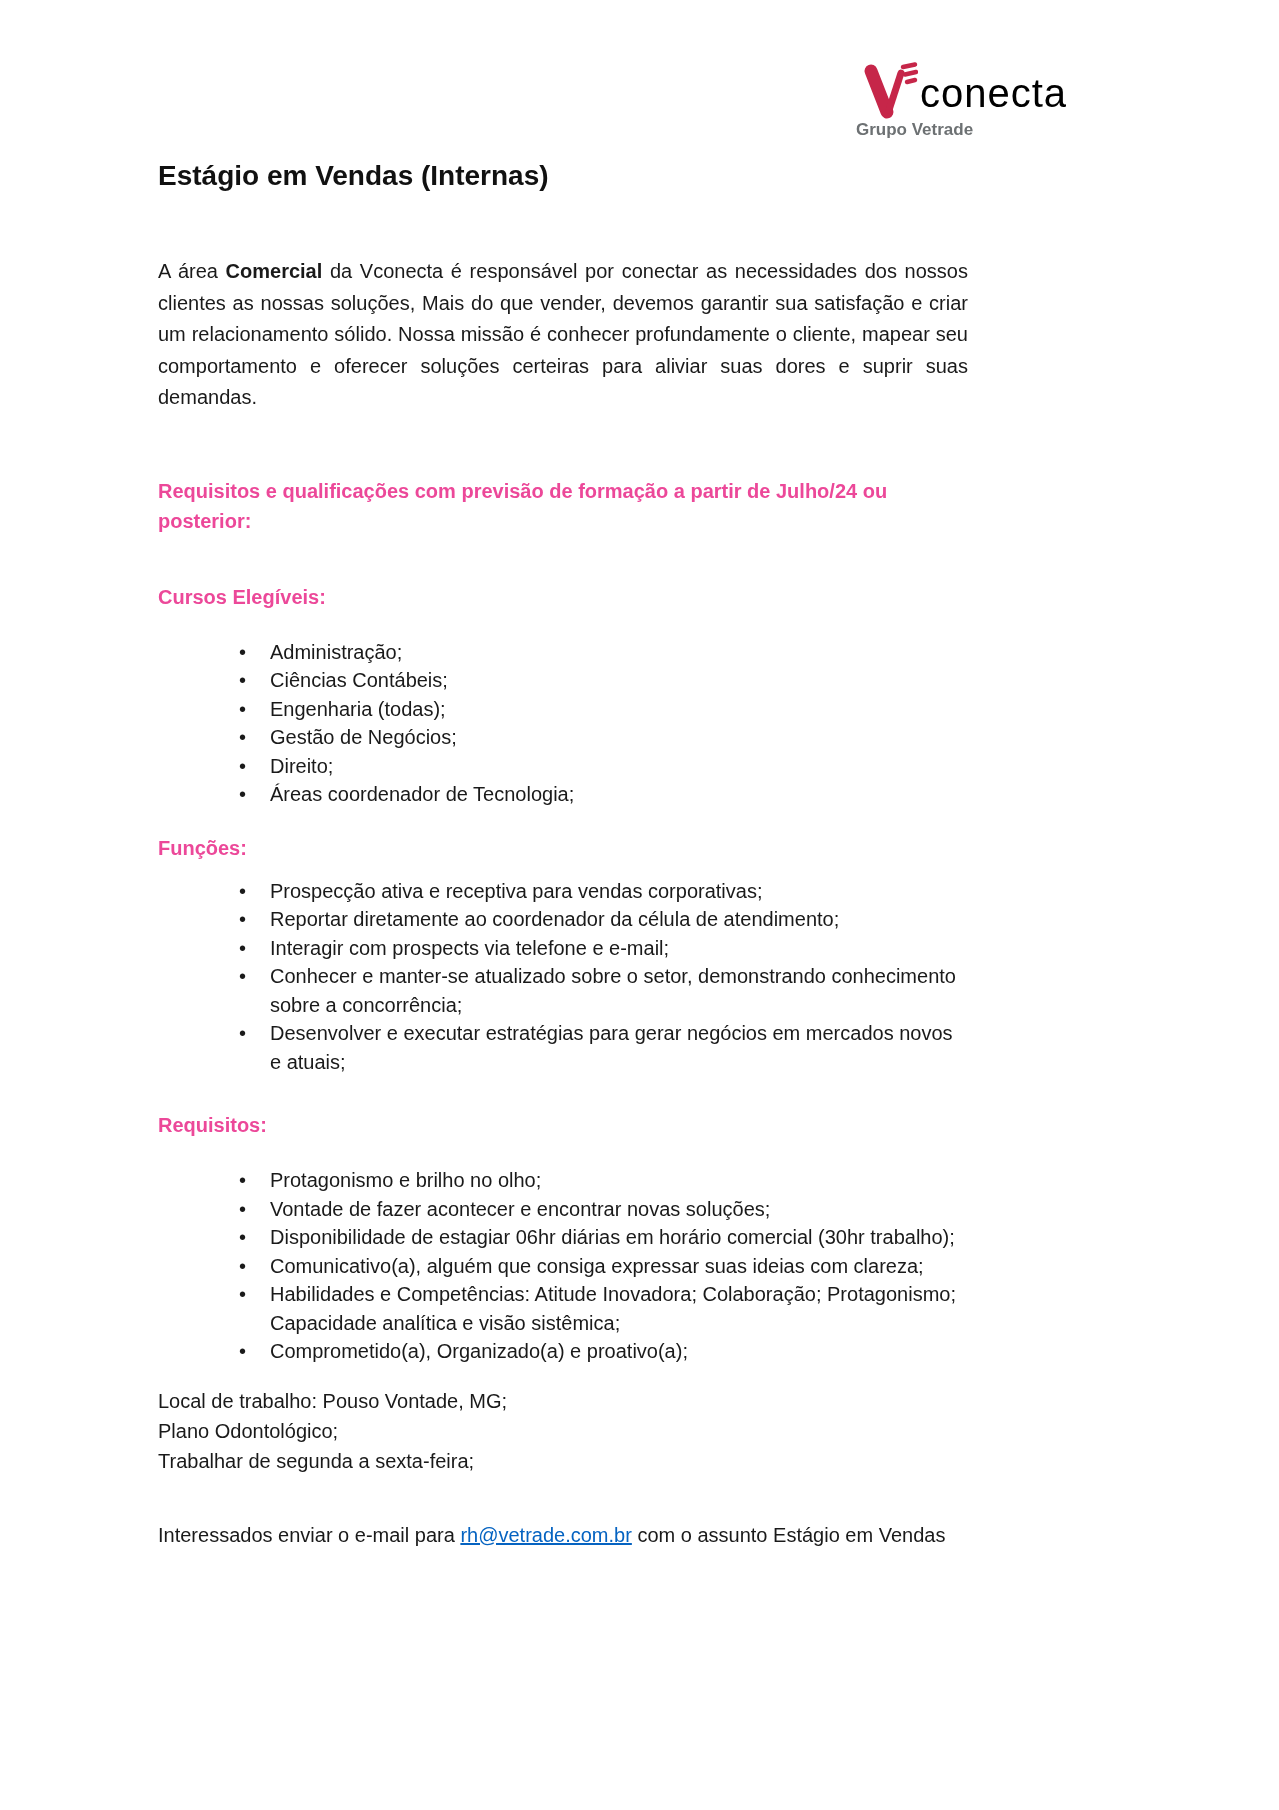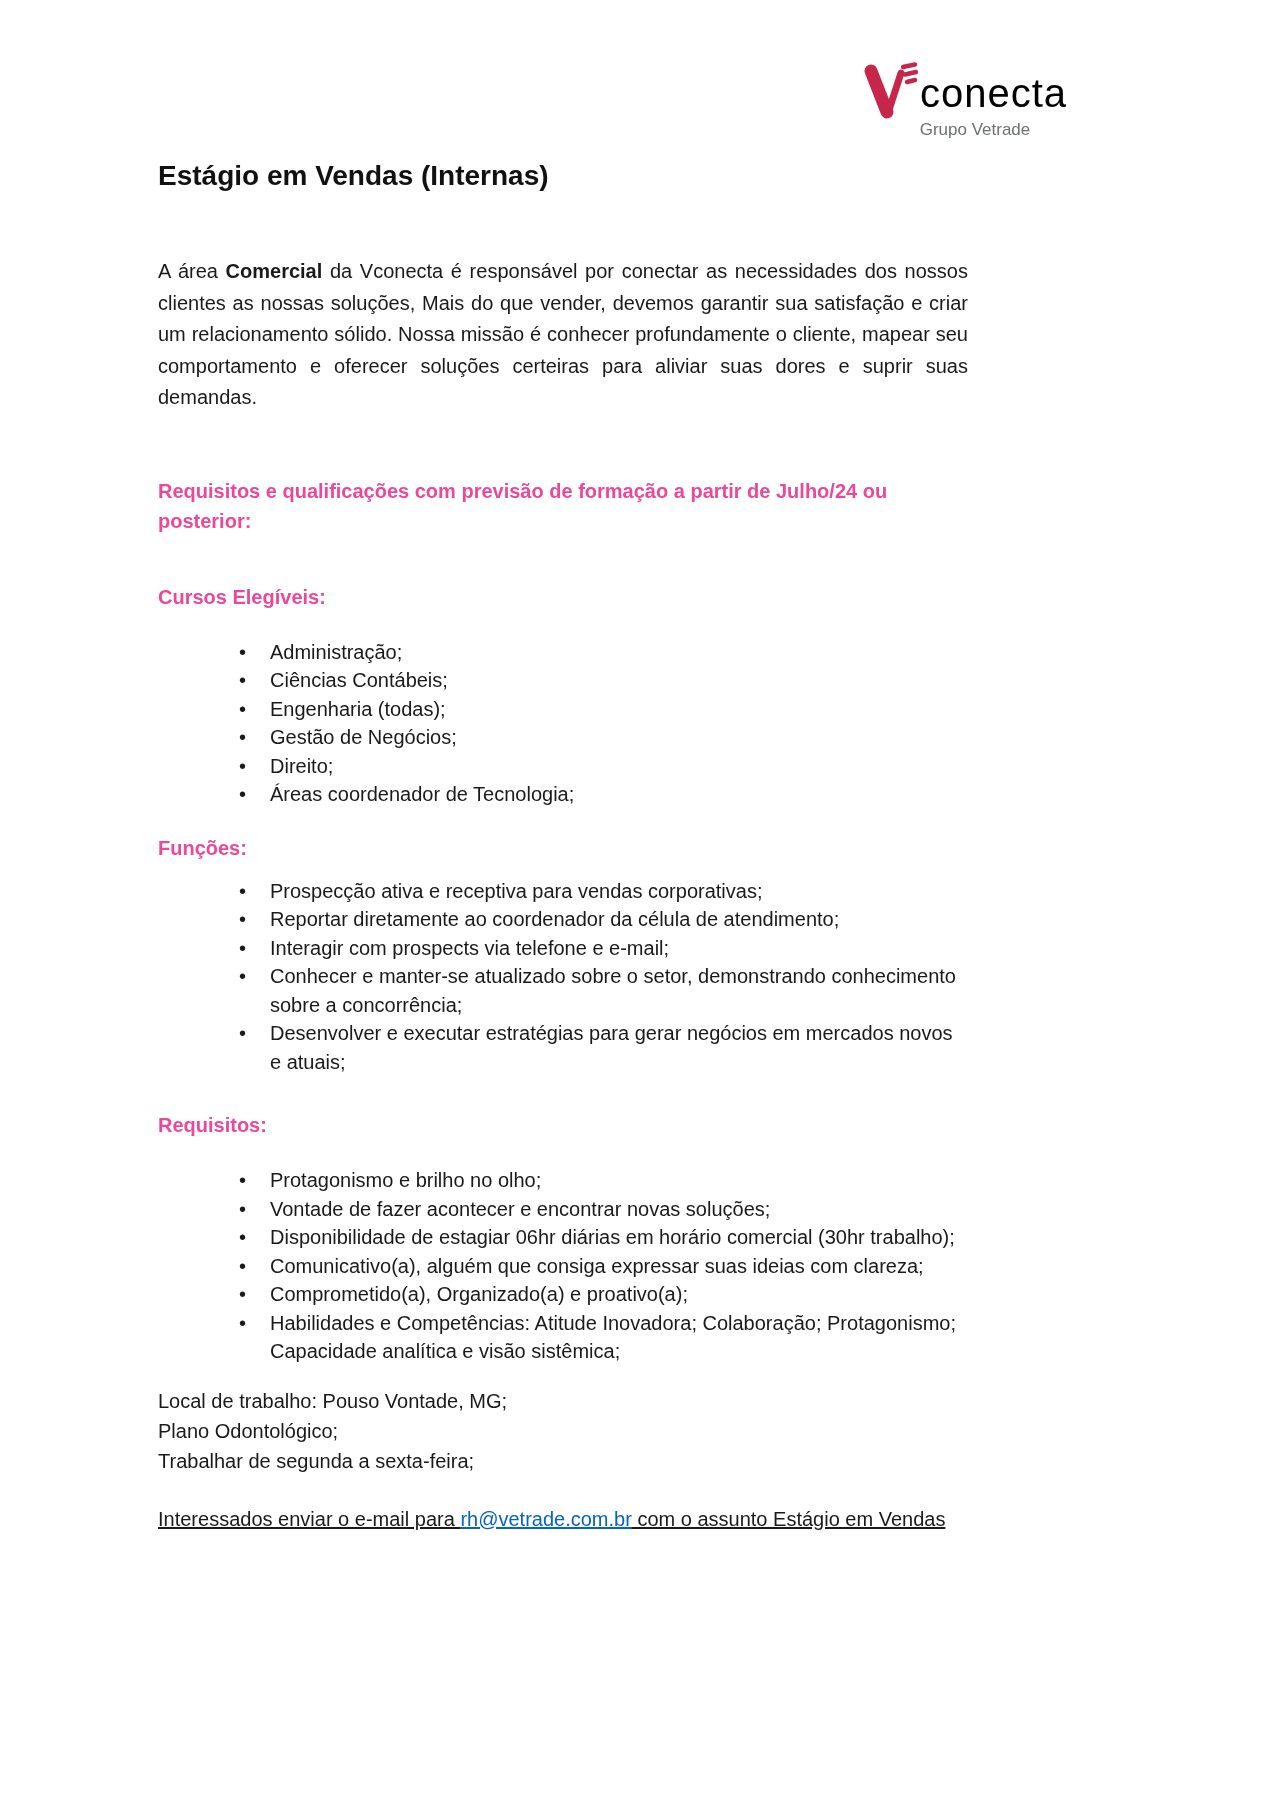--- a/index.html
+++ b/index.html
@@ -34,23 +34,23 @@
   .logo-mark { flex: 0 0 auto; display: block; }
   .logo-word {
     font-size: 40px;
     font-weight: 400;
     letter-spacing: 1px;
     line-height: 1;
     position: relative;
     top: 2px;
   }
   .logo-sub {
-    text-align: center;
+    text-align: left;
     font-size: 17px;
-    font-weight: 400;
+    font-weight: 700;
     margin-top: -2px;
     padding-right: 2px;
   }
 
   
   .content {
     position: absolute;
     top: 158px;
     left: 158px;
     width: 810px;
@@ -96,23 +96,22 @@
     font-size: 20px;
   }
 
   .plain-lines {
     list-style: none;
     margin-top: 20px;
   }
   .plain-lines li { line-height: 30px; }
 
   .contact {
-    margin-top: 28px;
+    margin-top: 44px;
     line-height: 30px;
-    text-decoration: underline;
   }
   .contact a {
     color: #0563c1;
     text-decoration: underline;
   }
 </style>
 </head>
 <body>
 
 <div class="page">
@@ -157,22 +156,22 @@
         <li>Conhecer e manter-se atualizado sobre o setor, demonstrando conhecimento sobre a concorrência;</li>
         <li>Desenvolver e executar estratégias para gerar negócios em mercados novos e atuais;</li>
       </ul>
 
     <p class="h-bold requirements-heading">Requisitos:</p>
     <ul class="bullets">
         <li>Protagonismo e brilho no olho;</li>
         <li>Vontade de fazer acontecer e encontrar novas soluções;</li>
         <li>Disponibilidade de estagiar 06hr diárias em horário comercial (30hr trabalho);</li>
         <li>Comunicativo(a), alguém que consiga expressar suas ideias com clareza;</li>
+        <li>Habilidades e Competências: Atitude Inovadora; Colaboração; Protagonismo; Capacidade analítica e visão sistêmica;</li>
         <li>Comprometido(a), Organizado(a) e proativo(a);</li>
-        <li>Habilidades e Competências: Atitude Inovadora; Colaboração; Protagonismo; Capacidade analítica e visão sistêmica;</li>
       </ul>
 
     <ul class="plain-lines">
         <li>Local de trabalho: Pouso Vontade, MG;</li>
         <li>Plano Odontológico;</li>
         <li>Trabalhar de segunda a sexta-feira;</li>
       </ul>
 
     <p class="contact"><span>Interessados enviar o e-mail para </span><a href="#">rh@vetrade.com.br</a><span> com o assunto Estágio em Vendas</span></p>
 

